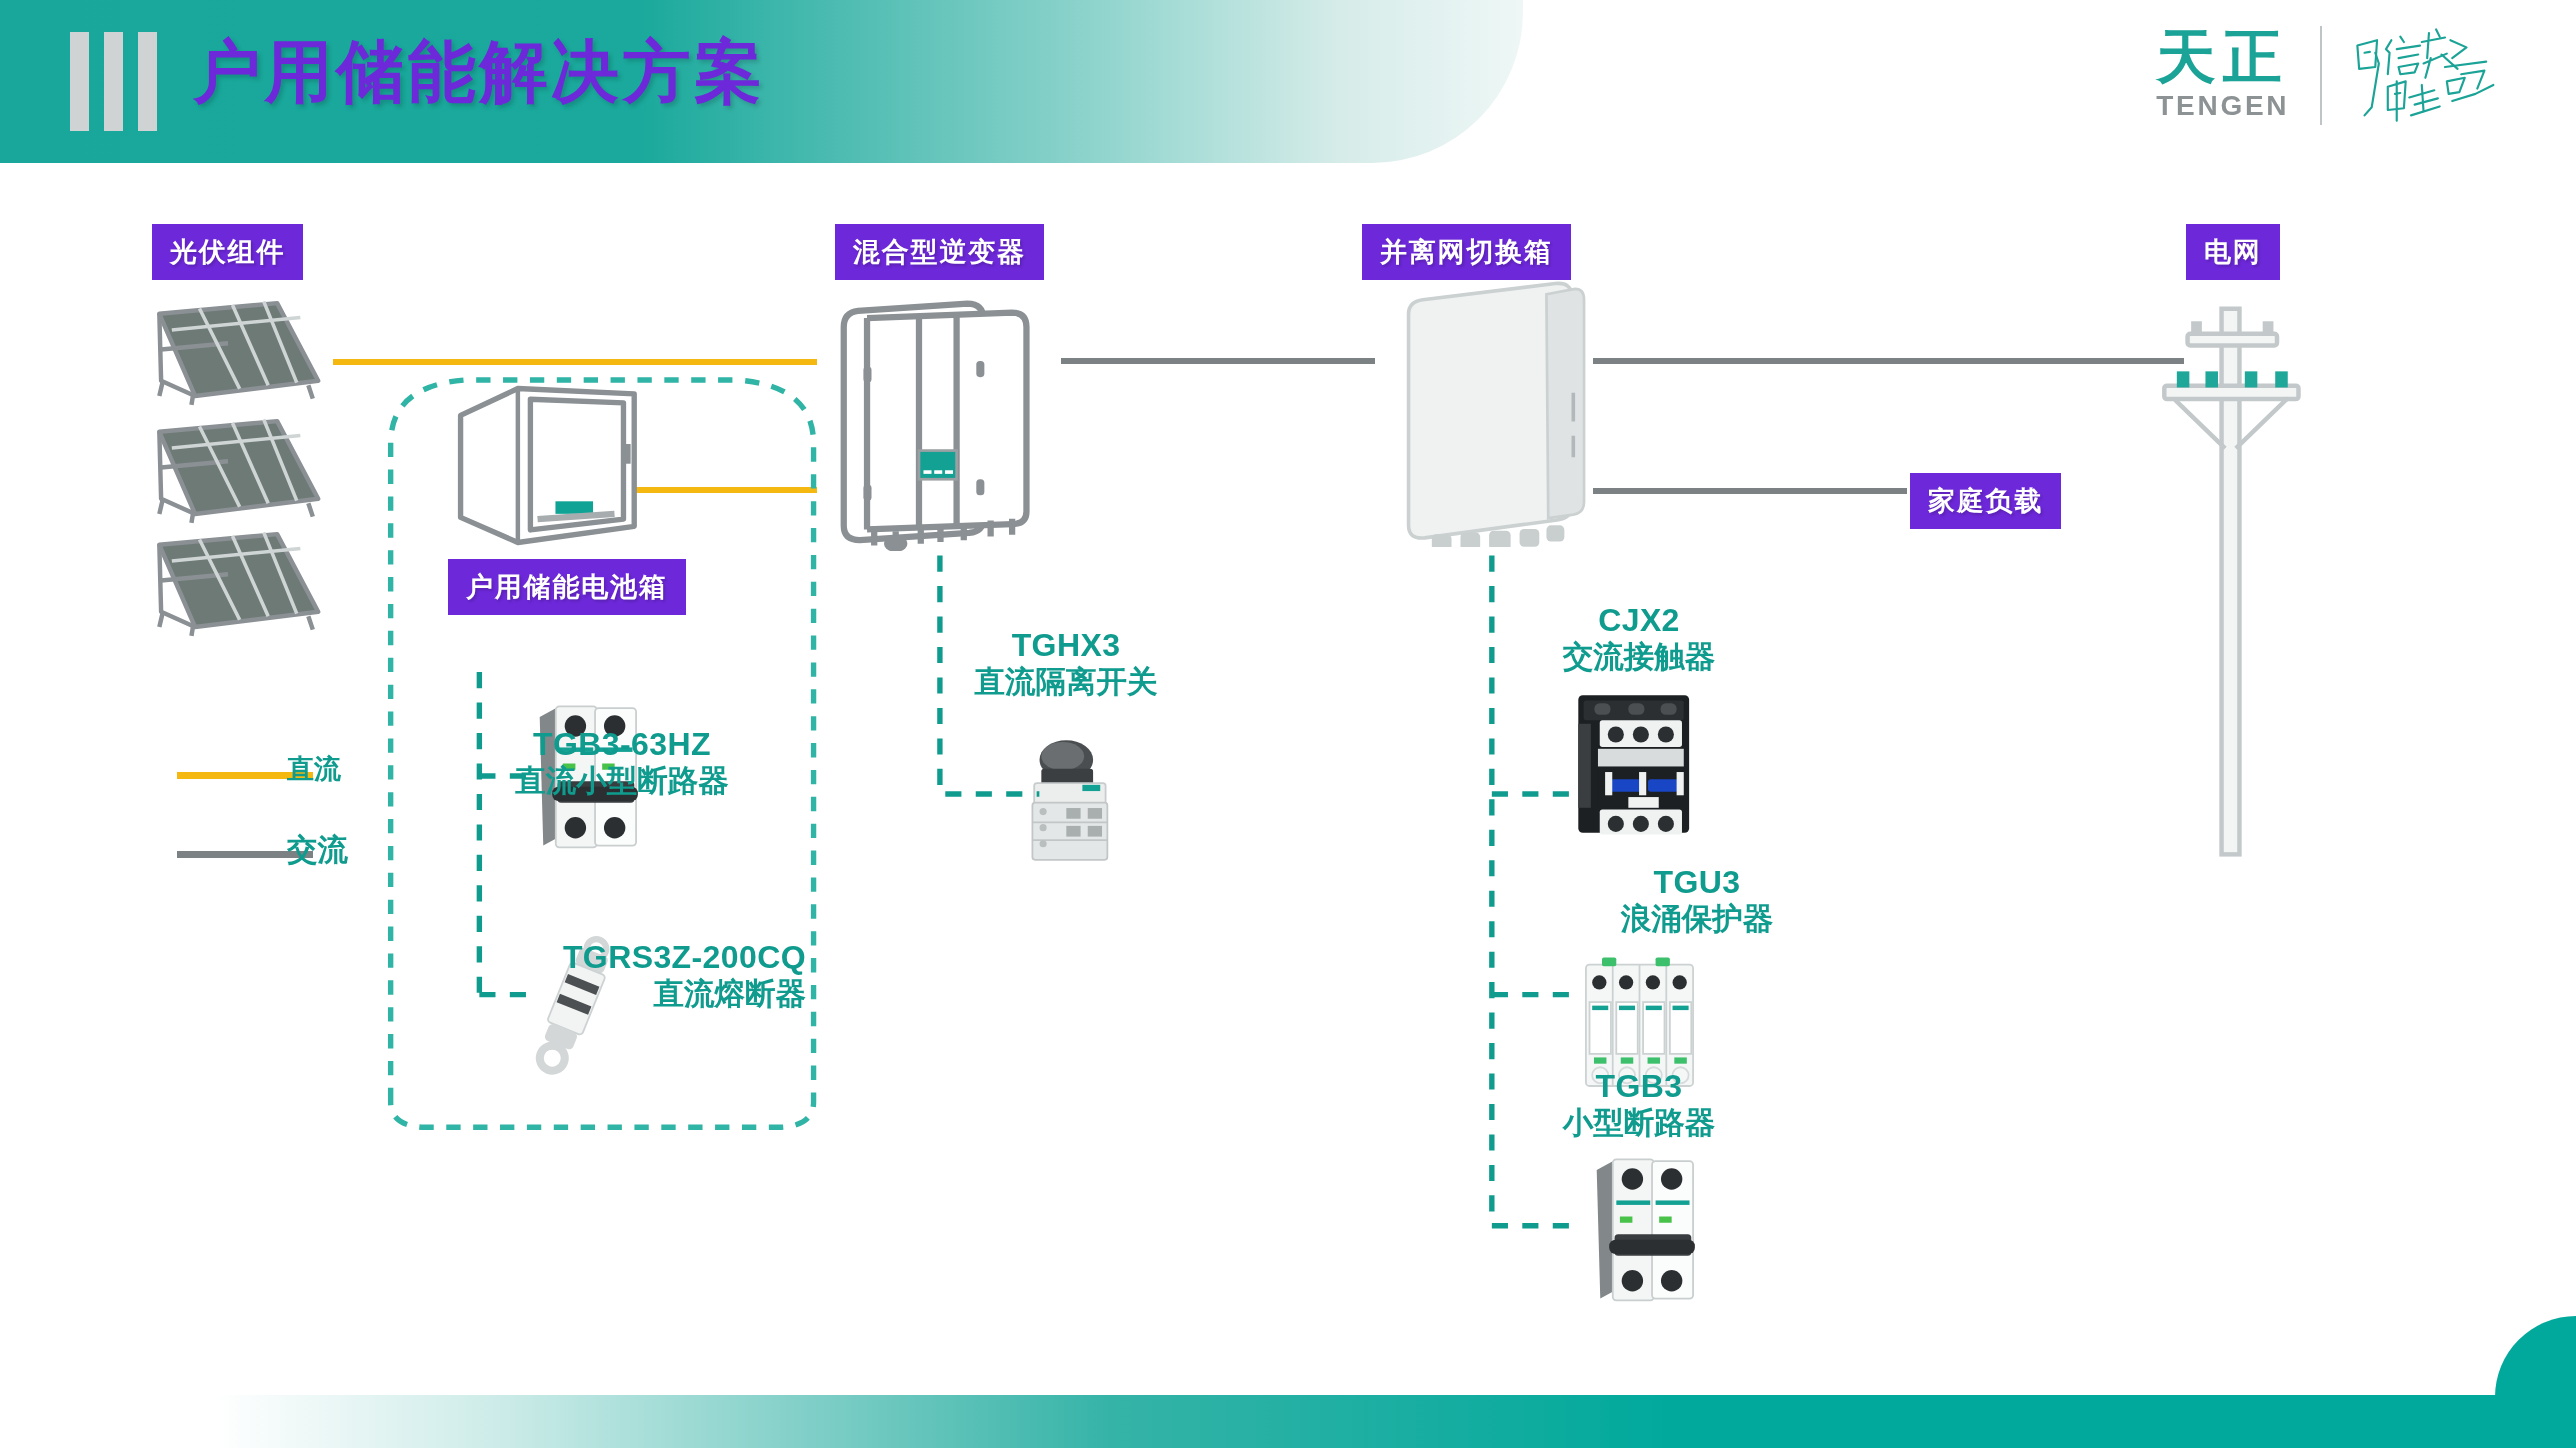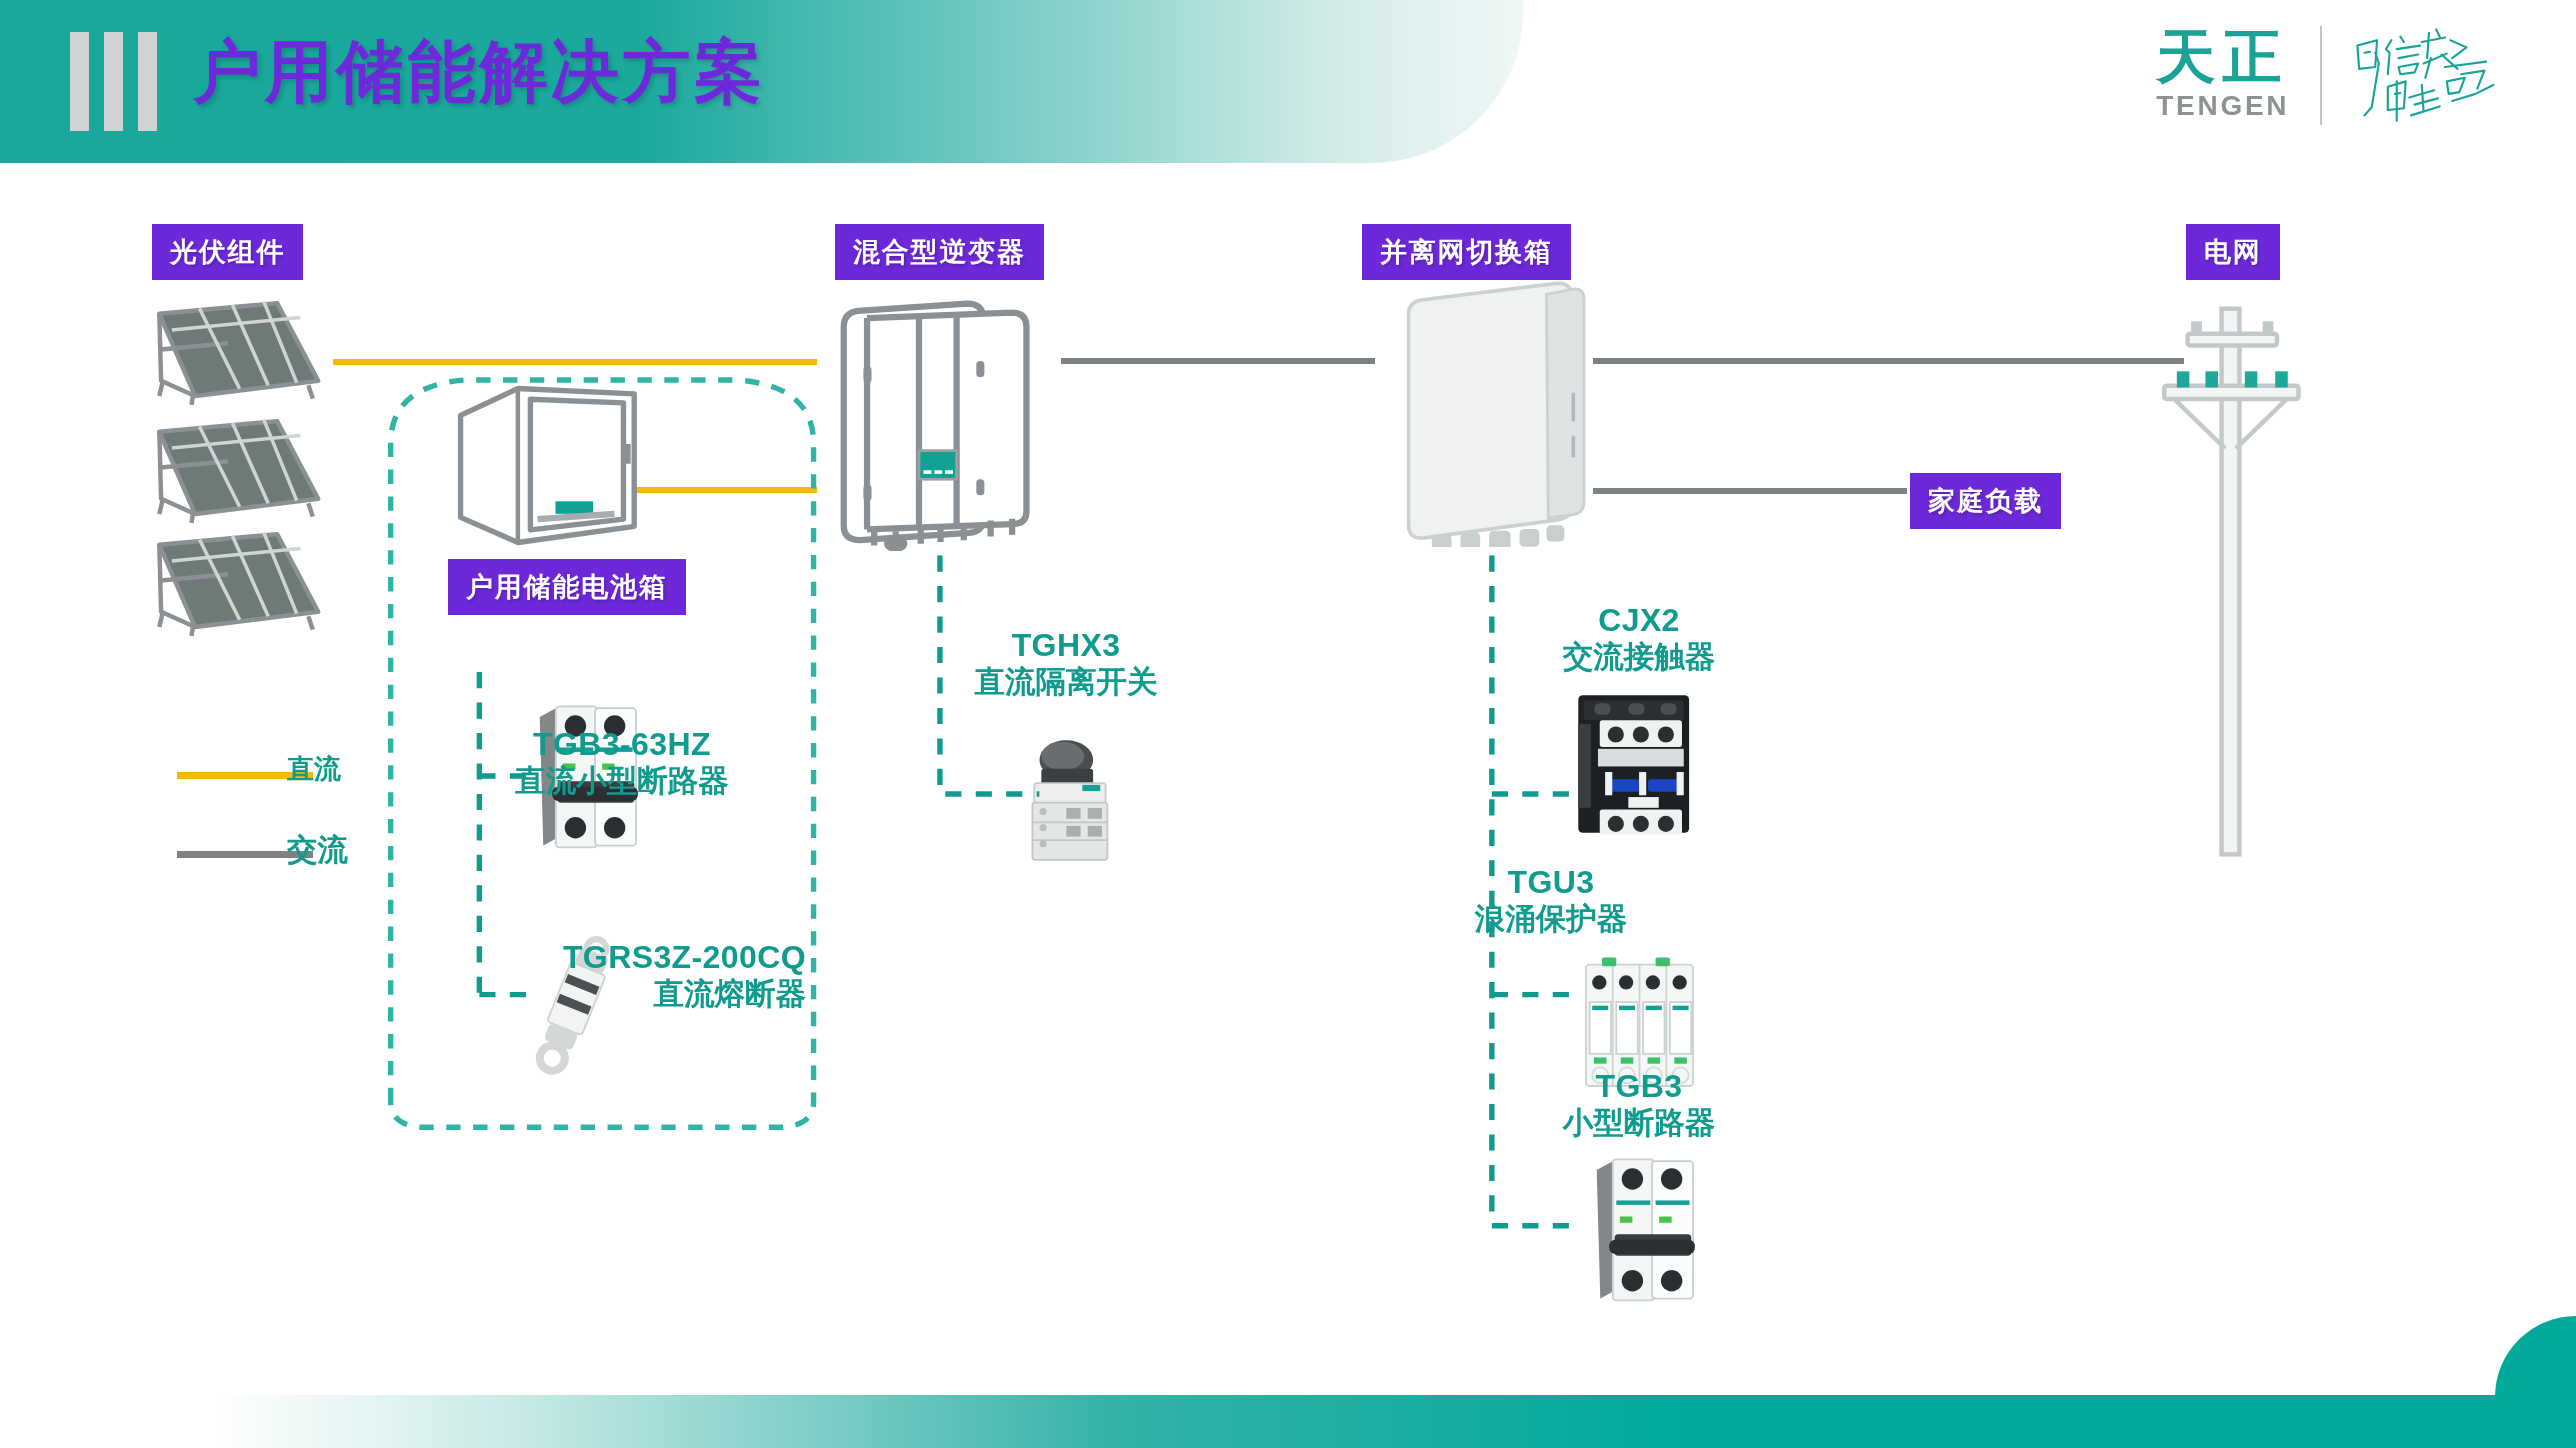--- a/index.html
+++ b/index.html
@@ -20,21 +20,21 @@
   .header-bars{position:absolute;left:70px;top:32px;display:flex;gap:15.2px;}
   .header-bars i{display:block;width:19px;height:99px;background:#cfd3d4;}
   .header-title{
     position:absolute;left:193px;top:27px;
     font-size:68px;font-weight:bold;color:#6d28d9;letter-spacing:3.6px;
     text-shadow:2.7px 2.7px 4.5px rgba(0,0,0,.16);white-space:nowrap;
   }
 
   
   .logo-wrap{position:absolute;right:54px;top:21.5px;display:flex;align-items:center;gap:30.5px;}
-  .logo-mark{display:flex;flex-direction:column;margin-left:48px;}
+  .logo-mark{display:flex;flex-direction:column;align-items:center;margin-left:48px;}
   .logo-cn{font-size:59px;font-weight:bold;color:#1aa396;letter-spacing:7.2px;line-height:.98;}
   .logo-en{font-size:28px;font-weight:bold;color:#8d9294;letter-spacing:2.7px;margin-top:3.6px;}
   .logo-div{width:1.8px;height:99px;background:#bfc5c6;}
   .logo-slogan{width:170px;height:108px;}
 
   
   .bottom-band{
     position:absolute;left:215px;bottom:0;width:2361px;height:54px;
     background:linear-gradient(90deg,rgba(255,255,255,0) 0%,rgba(143,212,205,.45) 12%,#35b3a7 38%,#00a99c 62%,#00a99c 100%);
     border-top-right-radius:52px;
@@ -405,21 +405,21 @@
   <div class="cap" style="left:896px;top:627px;width:340px;">
     <span class="m">TGHX3</span>
     <span class="d">直流隔离开关</span>
   </div>
 
   <div class="cap" style="left:1469px;top:602px;width:340px;">
     <span class="m">CJX2</span>
     <span class="d">交流接触器</span>
   </div>
 
-  <div class="cap" style="left:1381px;top:864px;width:340px;">
+  <div class="cap" style="left:1527px;top:864px;width:340px;">
     <span class="m">TGU3</span>
     <span class="d">浪涌保护器</span>
   </div>
 
   <div class="cap" style="left:1469px;top:1068px;width:340px;">
     <span class="m">TGB3</span>
     <span class="d">小型断路器</span>
   </div>
 
 </div>

